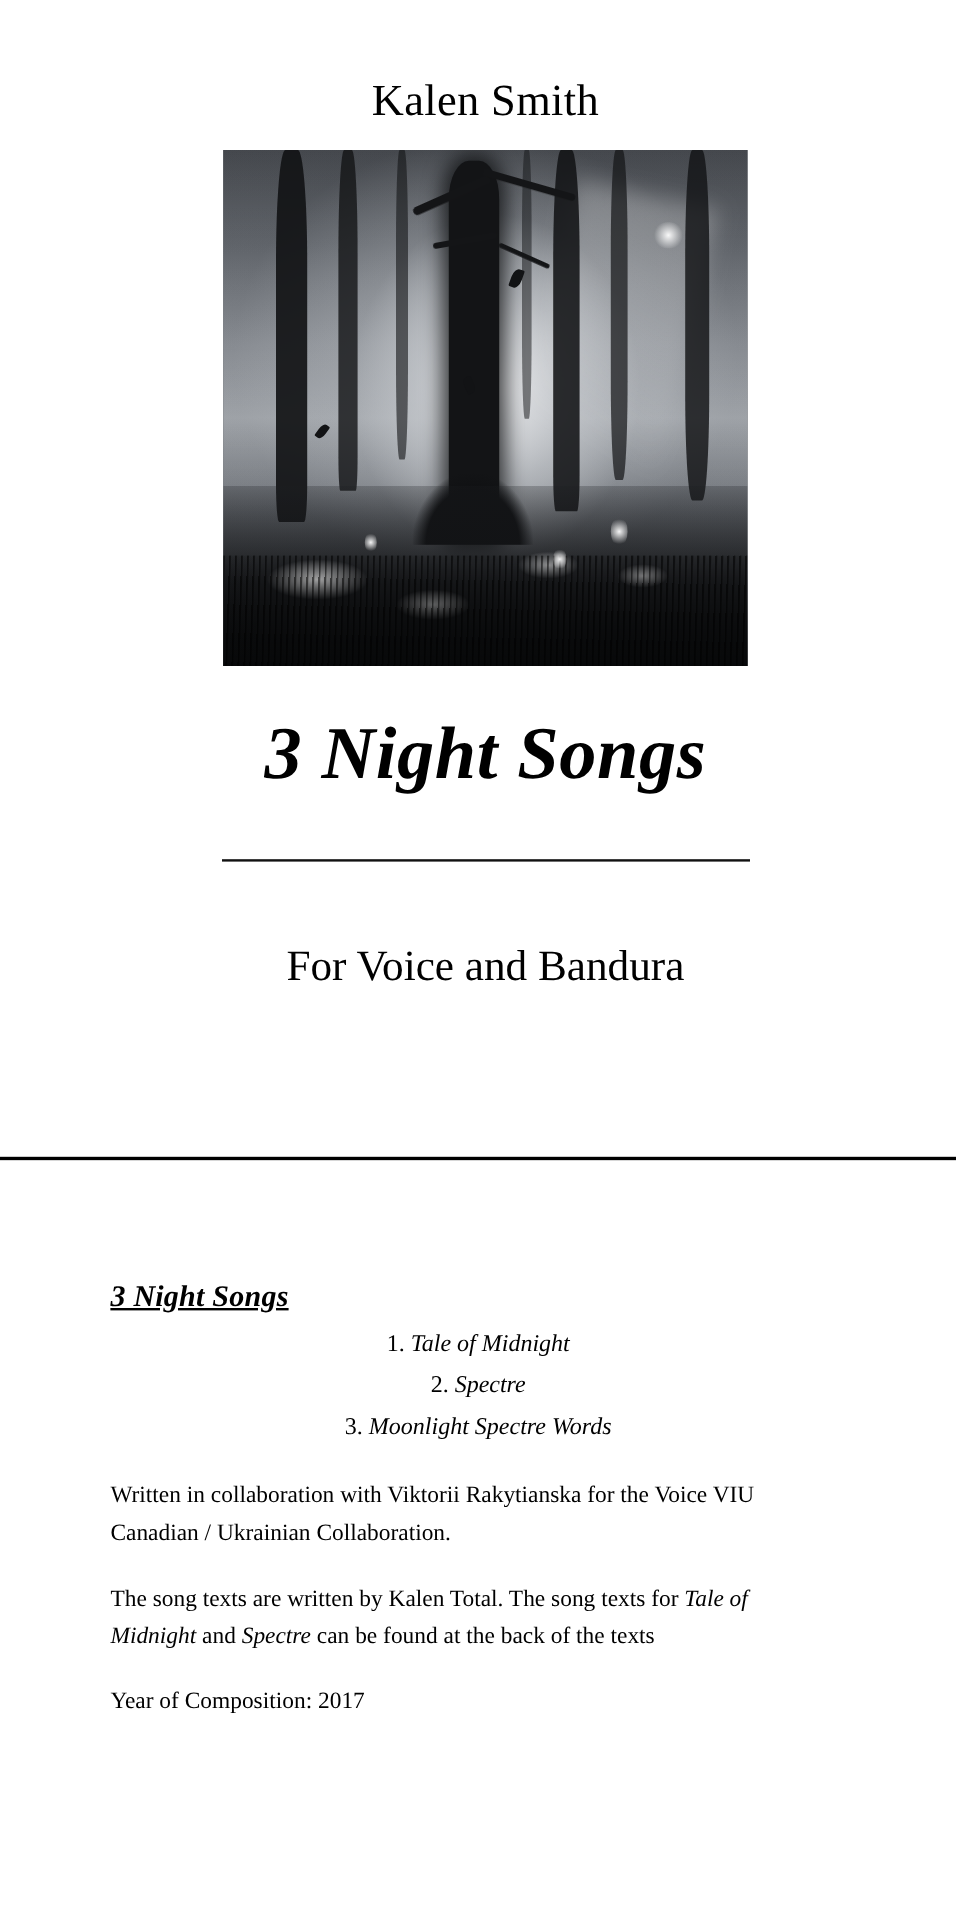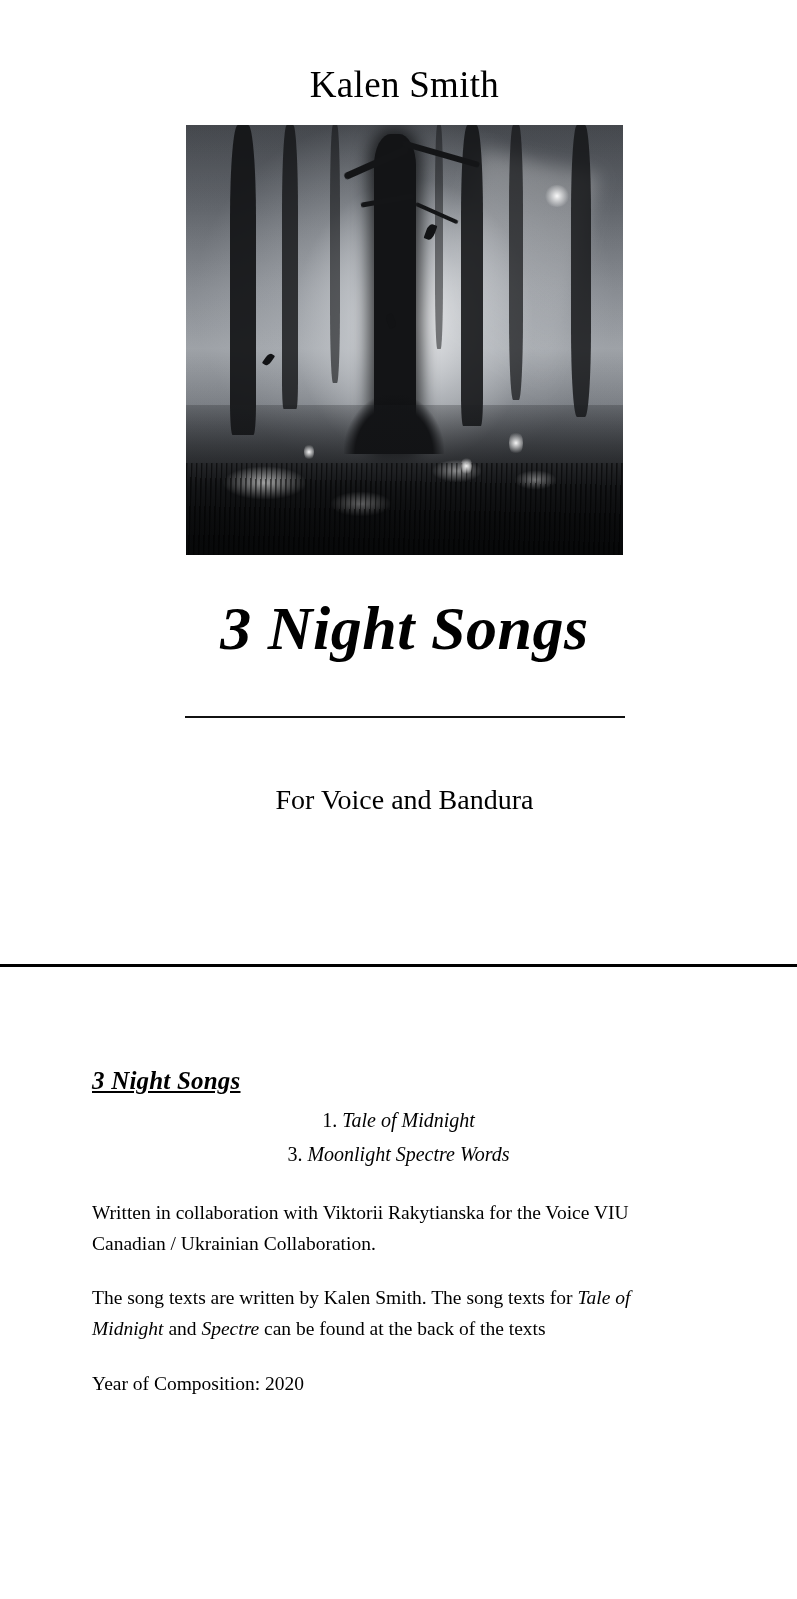--- a/index.html
+++ b/index.html
@@ -155,21 +155,21 @@
     justify-content: center;
     margin-top: 52px;
   }
   .divider-line {
     width: 440px;
     border-top: 2px solid #111;
   }
 
   .subtitle {
     text-align: center;
-    font-size: 28px;
+    font-size: 36px;
     margin-top: 66px;
     font-family: "Liberation Serif", serif;
   }
 
   .page-rule {
     position: absolute;
     left: 0;
     right: 0;
     top: 964px;
     border-top: 3px solid #000;
@@ -278,25 +278,29 @@
 <div class="notes-page">
 
   <div class="notes-heading">3 Night Songs</div>
 
   <ul class="movement-list">
     <li>
       <span class="num">1.</span>
       <span class="name">Tale of Midnight</span>
     </li>
     <li>
+      <span class="num">2.</span>
+      <span class="name">Spectre</span>
+    </li>
+    <li>
       <span class="num">3.</span>
       <span class="name">Moonlight Spectre Words</span>
     </li>
   </ul>
 
   <p class="note-para">Written in collaboration with Viktorii Rakytianska for the Voice VIU Canadian / Ukrainian Collaboration.</p>
 
-  <p class="note-para"><span>The song texts are written by Kalen Smith. The song texts for </span><em>Tale of Midnight</em><span> and </span><em>Spectre</em><span> can be found at the back of the texts</span></p>
-
-
-  <p class="note-line">Year of Composition: 2020</p>
+  <p class="note-para"><span>The song texts are written by Kalen Total. The song texts for </span><em>Tale of Midnight</em><span> and </span><em>Spectre</em><span> can be found at the back of the texts</span></p>
+
+
+  <p class="note-line">Year of Composition: 2017</p>
 
 </div>
 
 </body></html>

